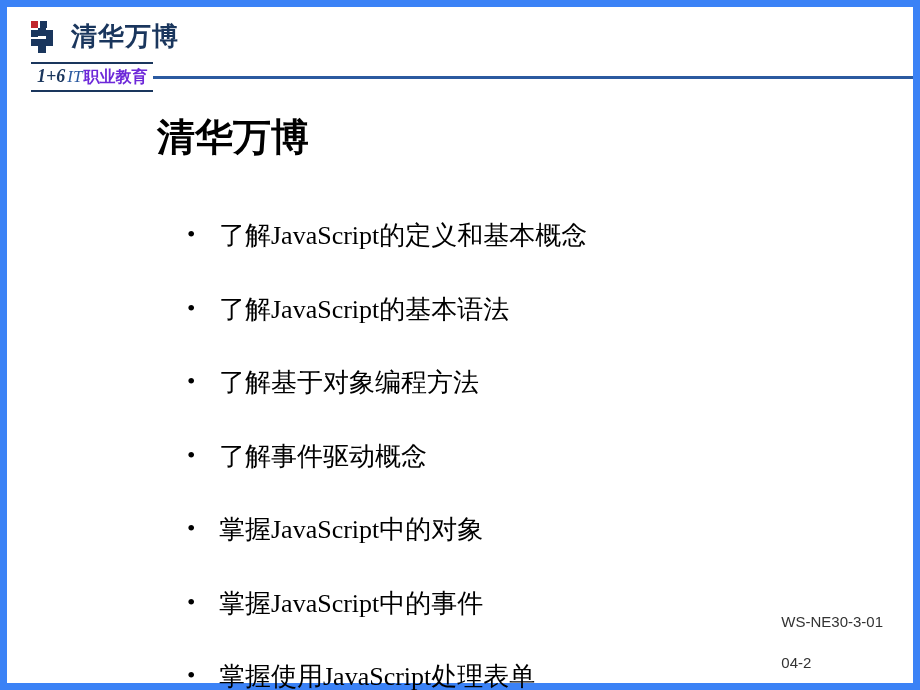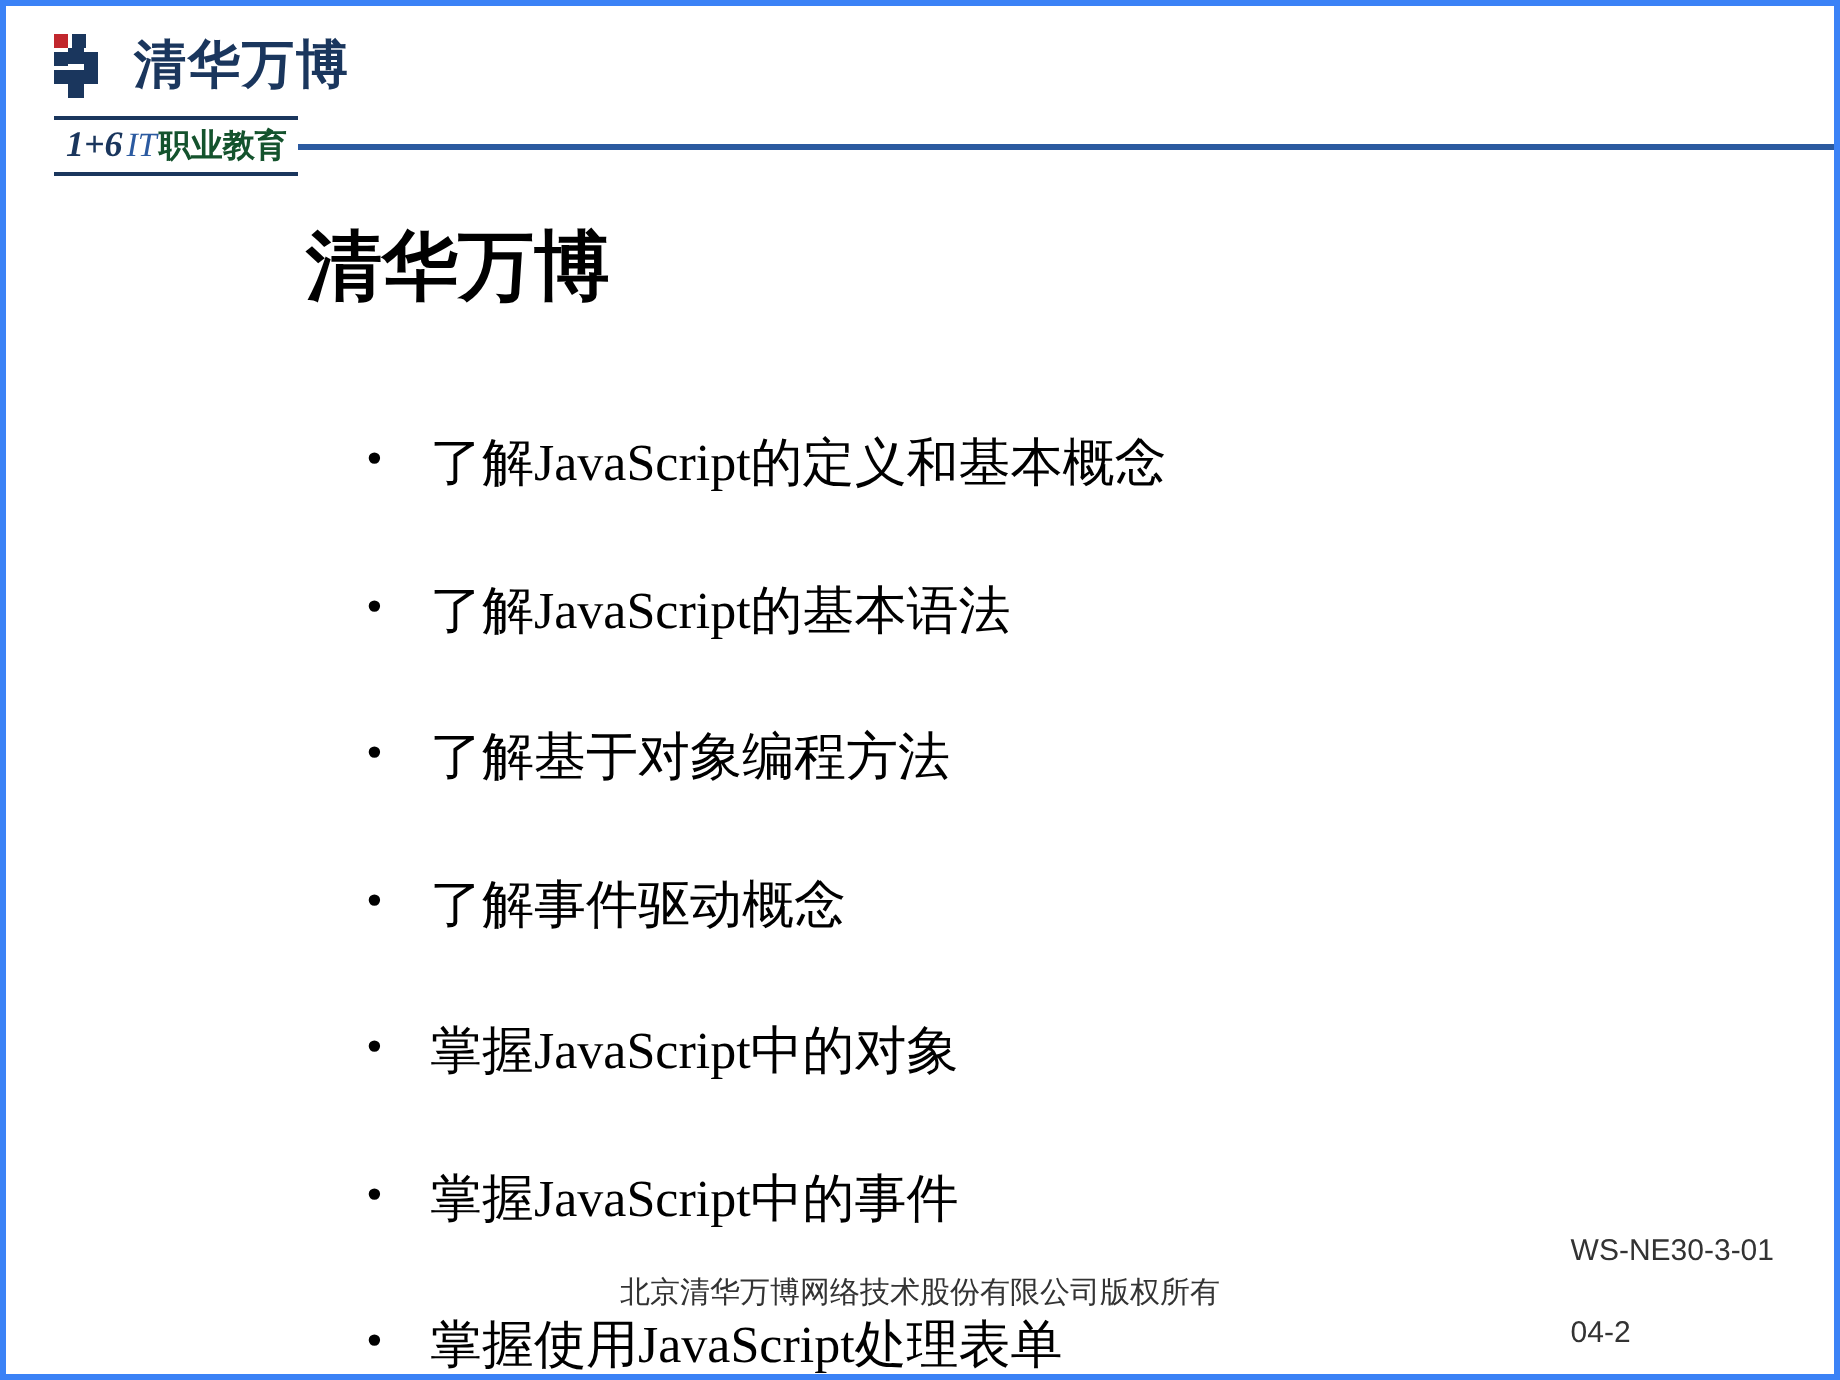--- a/index.html
+++ b/index.html
@@ -12,21 +12,21 @@
       height: 690px;
       background: #ffffff;
       font-family: "SimSun", "宋体", serif;
       position: relative;
       overflow: hidden;
     }
     .slide {
       width: 100%;
       height: 100%;
       position: relative;
-      border: 3px solid #3b82f6;
+      border: 7px solid #3b82f6;
     }
     .header {
       position: relative;
       padding: 12px 0 0 24px;
     }
     .logo-area {
       display: flex;
       align-items: center;
       gap: 8px;
       margin-bottom: 8px;
@@ -71,21 +71,21 @@
       font-weight: normal;
       font-style: italic;
       font-size: 17px;
       color: #2b5aa0;
       font-family: "Times New Roman", serif;
       margin-left: 2px;
     }
     .subtitle-cn {
       font-weight: bold;
       font-size: 16px;
-      color: #14532d;
+      color: #6d28d9;
       font-family: "SimHei", "黑体", sans-serif;
       margin-left: 1px;
     }
     .blue-line {
       flex: 1;
       height: 3px;
       background: #2b5aa0;
       margin-left: 0;
     }
     .content {
@@ -180,19 +180,18 @@
       <li>了解JavaScript的基本语法</li>
       <li>了解基于对象编程方法</li>
       <li>了解事件驱动概念</li>
       <li>掌握JavaScript中的对象</li>
       <li>掌握JavaScript中的事件</li>
       <li>掌握使用JavaScript处理表单</li>
     </ul>
   </div>
 
   <div class="footer">
-    <div class="footer-center">北京清华万博网络技术股份有限公司版权所有</div>
     <div class="footer-right">
       <span>WS-NE30-3-01</span>
       <span>04-2</span>
     </div>
   </div>
 </div>
 
 </body></html>

